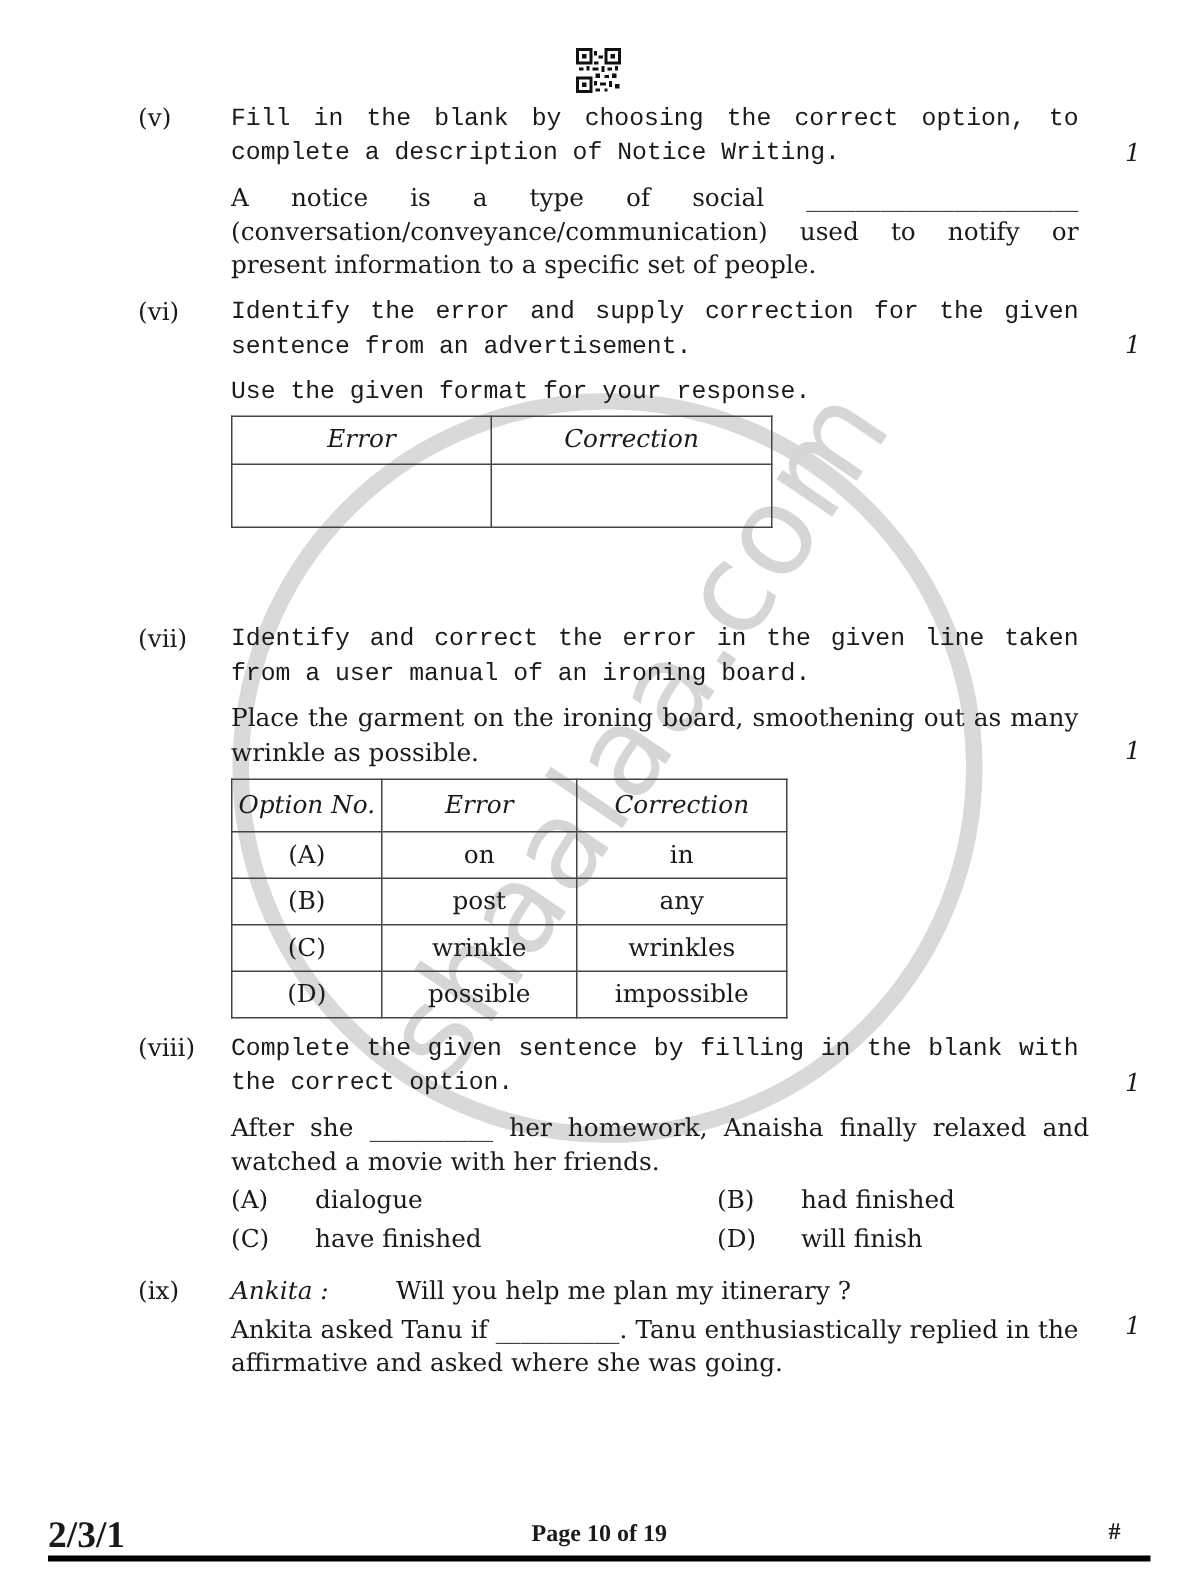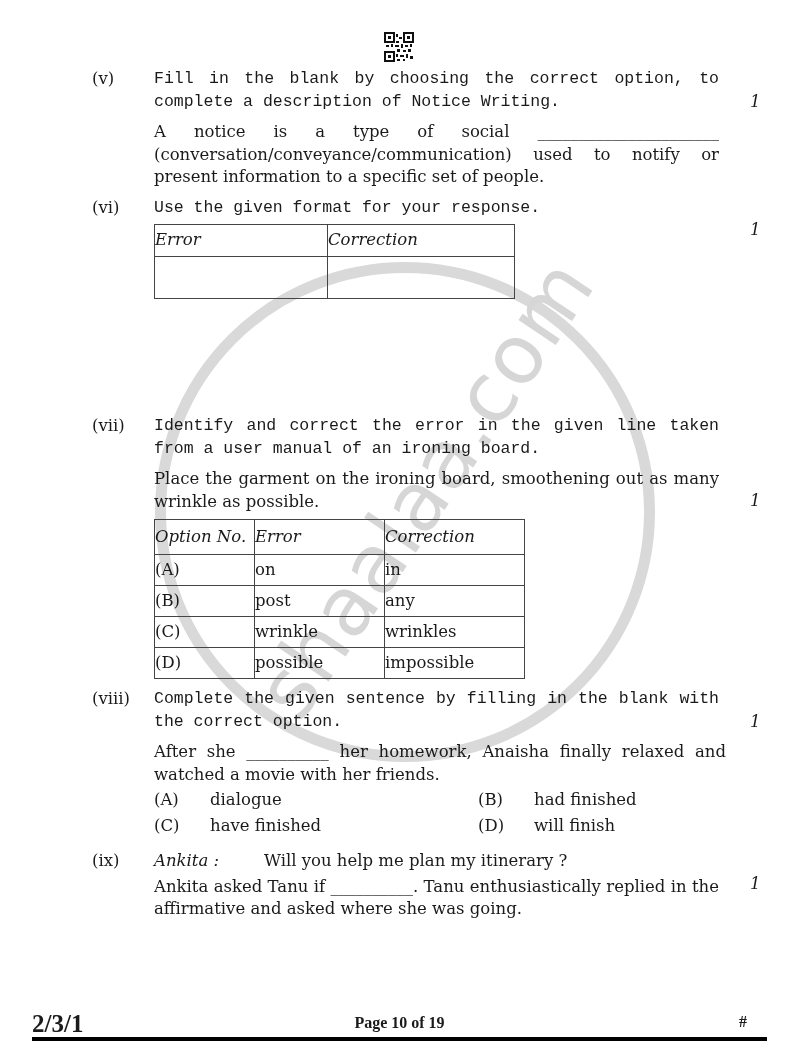--- a/index.html
+++ b/index.html
@@ -18,21 +18,21 @@
       font-family: "DejaVu Sans", sans-serif; font-size: 82px; color: #d6d6d6; letter-spacing: 1px;
       transform: rotate(-56deg); transform-origin: center center; pointer-events: none; white-space: nowrap;
     }
     .q { position: absolute; left: 0; width: 800px; font-size: 16.5px; line-height: 22.5px; }
     .qnum { position: absolute; left: 92px; top: 0; }
     .body { position: absolute; left: 154px; width: 565px; }
     .marks { position: absolute; left: 750px; font-style: italic; }
     .just { text-align: justify; text-align-last: left; }
     .para { margin: 0 0 8px 0; font-family: Liberation Mono, monospace; }
     table.grid { border-collapse: collapse; font-size: 16.5px; }
-    table.grid td, table.grid th { border: 1.3px solid #444; text-align: left; font-weight: normal; padding: 0; }
+    table.grid td, table.grid th { border: 1.3px solid #444; text-align: center; font-weight: normal; padding: 0; }
     table.grid th { font-style: italic; }
     .opts { display: grid; grid-template-columns: 324px 240px; row-gap: 3px; }
     .opt { display: flex; }
     .opt .lbl { width: 56px; }
     .dlg { display: flex; }
     .dlg .spk { width: 110px; font-style: italic; }
     .footer { position: absolute; left: 32px; top: 1010px; width: 735px; height: 30px;
       font-family: "Liberation Serif", serif; font-weight: bold; }
     .footer .code { position: absolute; left: 0; top: 0; font-size: 25px; }
     .footer .pg { position: absolute; left: 0; width: 735px; top: 4px; text-align: center; font-size: 16px; }
@@ -80,20 +80,21 @@
     <div class="body" style="top:0;">
       <div class="just para">Fill in the blank by choosing the correct option, to complete a description of Notice Writing.</div>
       <div class="just">A notice is a type of social ______________________ (conversation/conveyance/communication) used to notify or present information to a specific set of people.</div>
     </div>
     <span class="marks" style="top:23px;">1</span>
   </div>
 
   <div class="q" style="top:197px;">
     <span class="qnum">(vi)</span>
     <div class="body" style="top:0;">
+      <div class="just para">Identify the error and supply correction for the given sentence from an advertisement.</div>
       <div class="para" style="margin-bottom:4px;">Use the given format for your response.</div>
       <table class="grid">
         <tbody>
             <tr>
           <th style="width:172px;height:31px;">Error</th>
           <th style="width:186px;height:31px;">Correction</th>
         </tr>
         <tr>
           <td style="height:41px;"></td>
           <td style="height:41px;"></td>

